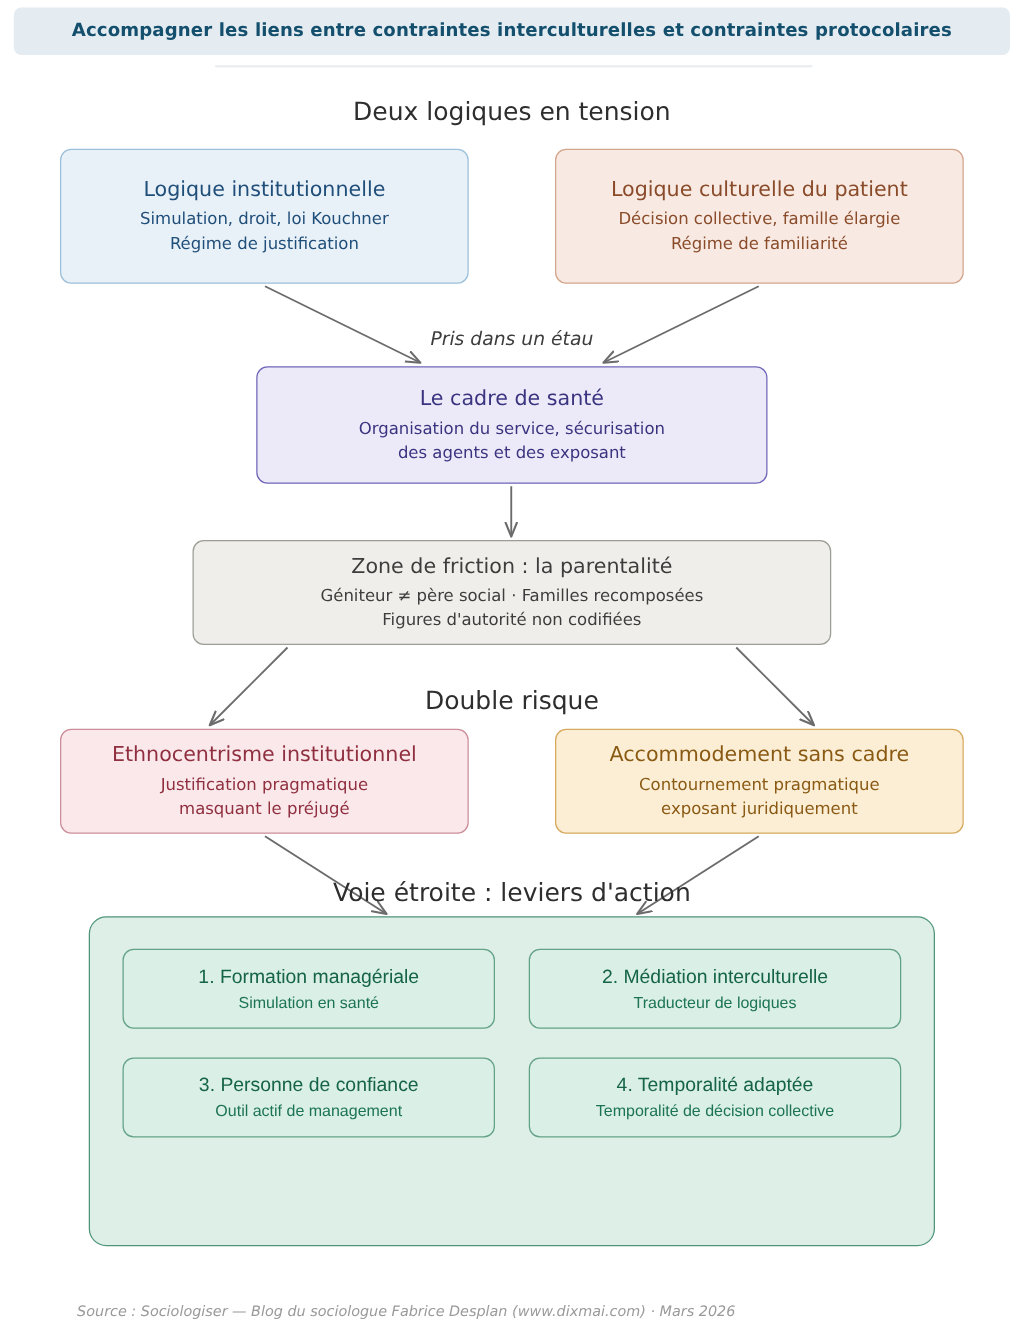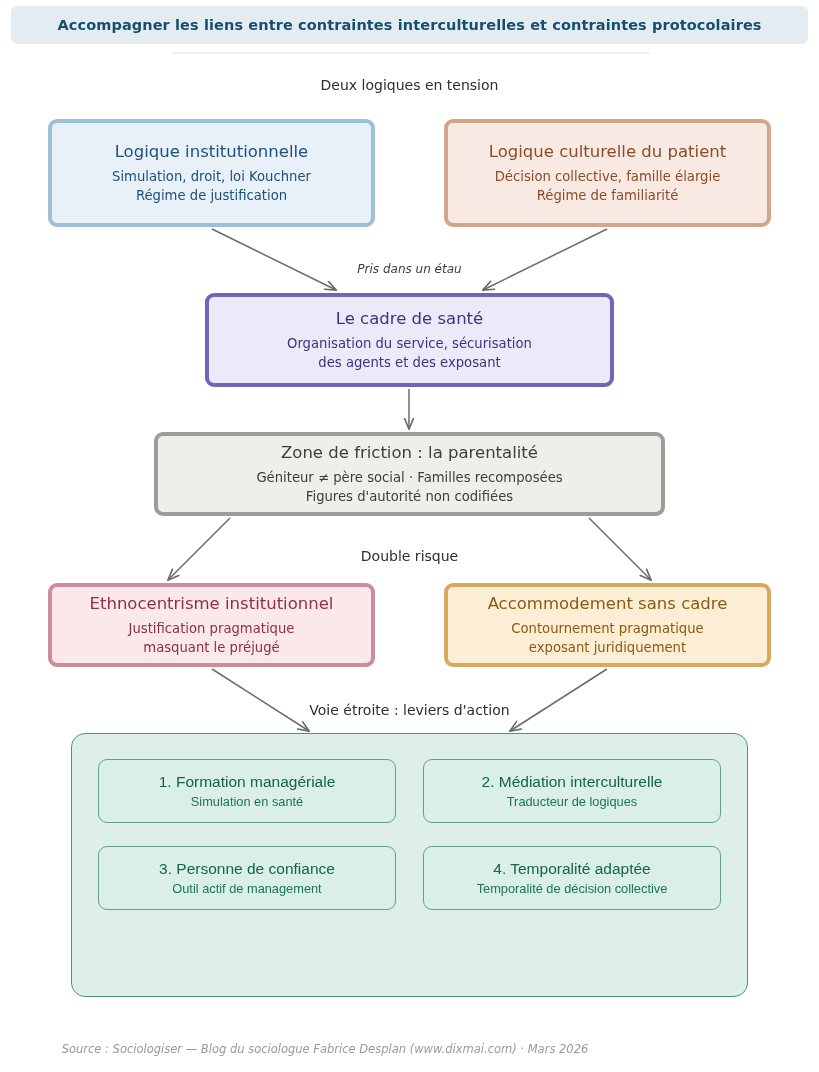--- a/index.html
+++ b/index.html
@@ -51,43 +51,43 @@
     height: 2px;
     background: #eceff1;
     border-radius: 2px;
   }
 
   
   .section-caption {
     position: absolute;
     text-align: center;
     color: #2e2e2e;
-    font-size: 14px;
+    font-size: 20px;
     white-space: nowrap;
   }
   #caption-tension { left: 0; top: 77px; width: 819px; }
   #caption-double-risque { left: 0; top: 548px; width: 819px; }
   #caption-voie { left: 0; top: 702px; width: 819px; }
 
   .edge-label {
     position: absolute;
-    font-size: 12px;
+    font-size: 15px;
     font-style: italic;
     color: #3c3c3c;
     text-align: center;
     white-space: nowrap;
   }
   #label-etau { left: 0; top: 262px; width: 819px; }
 
   
   .node {
     position: absolute;
     box-sizing: border-box;
     border-radius: 9px;
-    border: 4px solid #0f172a;
+    border: 1px solid #0f172a;
     display: flex;
     flex-direction: column;
     align-items: center;
     justify-content: center;
     text-align: center;
     padding: 20px 10px;
   }
   .node .node-title {
     font-size: 16.5px;
     line-height: 1.35;

